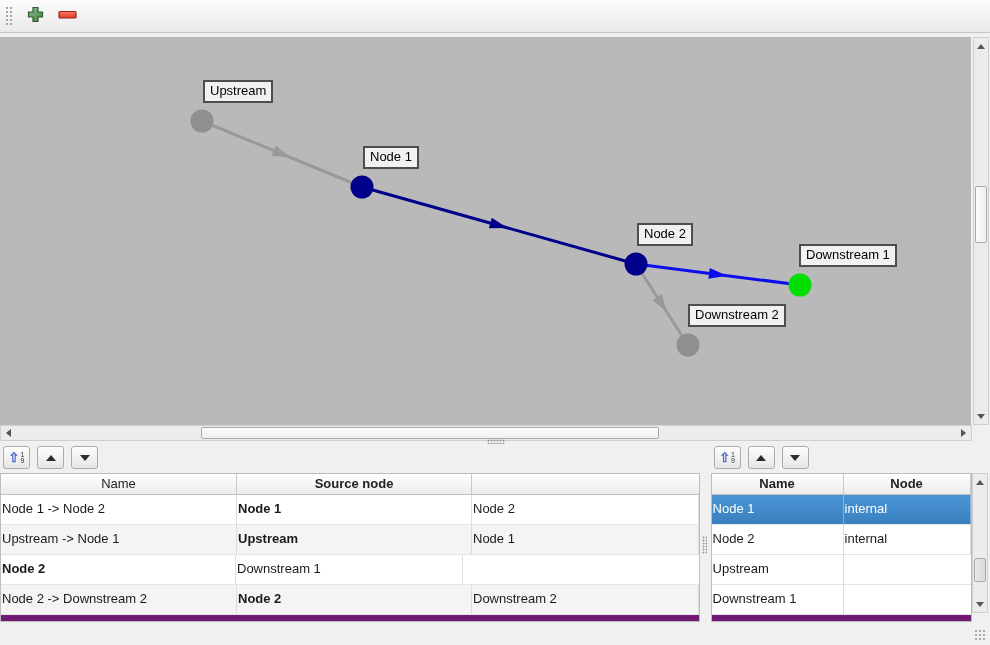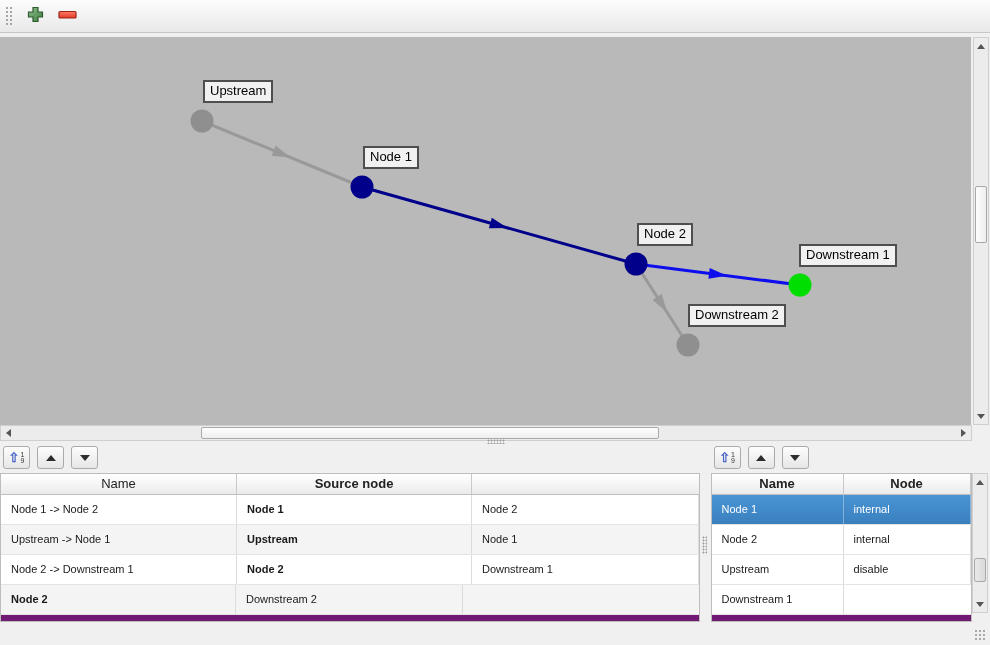--- a/index.html
+++ b/index.html
@@ -136,21 +136,21 @@
   .thead { display: flex; height: 21px; border-bottom: 1px solid #bfbfbf; background: linear-gradient(#ffffff, #ebebeb); }
   .th {
     text-align: center; line-height: 20px; font-size: 13px; color: #222;
     border-right: 1px solid #c9c9c9;
     overflow: hidden; white-space: nowrap;
   }
   .pane-right .th { font-weight: bold; }
   .tr { display: flex; height: 30px; border-bottom: 1px solid #e4e4e4; background: #fff; }
   .tr.alt { background: #f4f4f4; }
   .td {
-    line-height: 28px; padding-left: 10px; font-size: 11px;
+    line-height: 28px; padding-left: 1px; font-size: 13px;
     border-right: 1px solid #dcdcdc;
     overflow: hidden; white-space: nowrap;
   }
   .lc1 { width: 236px; } .lc2 { width: 235px; font-weight: bold; } .lc3 { width: 227px; }
   .rc1 { width: 132px; } .rc2 { width: 127px; }
   .tr.selected { background: linear-gradient(#4a94d4, #3a80bf); }
   .tr.selected .td { color: #ffffff; border-right: 1px solid rgba(255,255,255,0.35); }
   .vscroll2 .sb-thumb { top: 84px; height: 24px; background: linear-gradient(90deg,#e9e9e9,#d9d9d9); }
 
   .resize-grip {
@@ -270,25 +270,25 @@
         <div class="td lc1">Node 1 -&gt; Node 2</div>
         <div class="td lc2">Node 1</div>
         <div class="td lc3">Node 2</div>
       </div>
       <div class="tr alt">
         <div class="td lc1">Upstream -&gt; Node 1</div>
         <div class="td lc2">Upstream</div>
         <div class="td lc3">Node 1</div>
       </div>
       <div class="tr">
-        <div class="td lc1">Node 2 -&gt; Downstream 1</div>
         <div class="td lc2">Node 2</div>
         <div class="td lc3">Downstream 1</div>
       </div>
       <div class="tr alt">
+        <div class="td lc1">Node 2 -&gt; Downstream 2</div>
         <div class="td lc2">Node 2</div>
         <div class="td lc3">Downstream 2</div>
       </div>
     </div>
   </div>
 
   <div class="pane-right">
     <div class="pane-toolbar">
       <button class="gtk-btn">
         <span class="sort-icon">
@@ -315,21 +315,20 @@
         <div class="tr selected">
           <div class="td rc1">Node 1</div>
           <div class="td rc2">internal</div>
         </div>
         <div class="tr">
           <div class="td rc1">Node 2</div>
           <div class="td rc2">internal</div>
         </div>
         <div class="tr">
           <div class="td rc1">Upstream</div>
-          <div class="td rc2">disable</div>
         </div>
         <div class="tr">
           <div class="td rc1">Downstream 1</div>
         </div>
       </div>
       <div class="vscroll2">
         <button class="sb-btn" style="top:1px;">
             <span class="tri-up"></span>
           </button>
         <div class="sb-thumb"></div>

